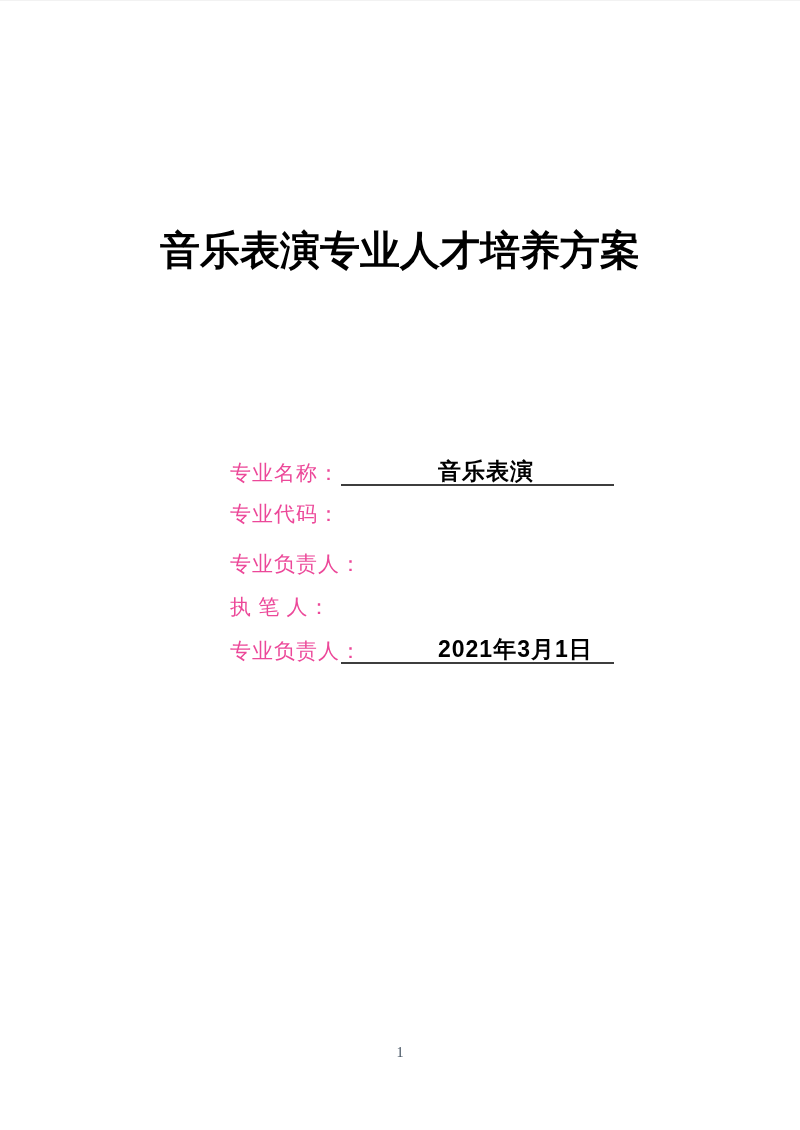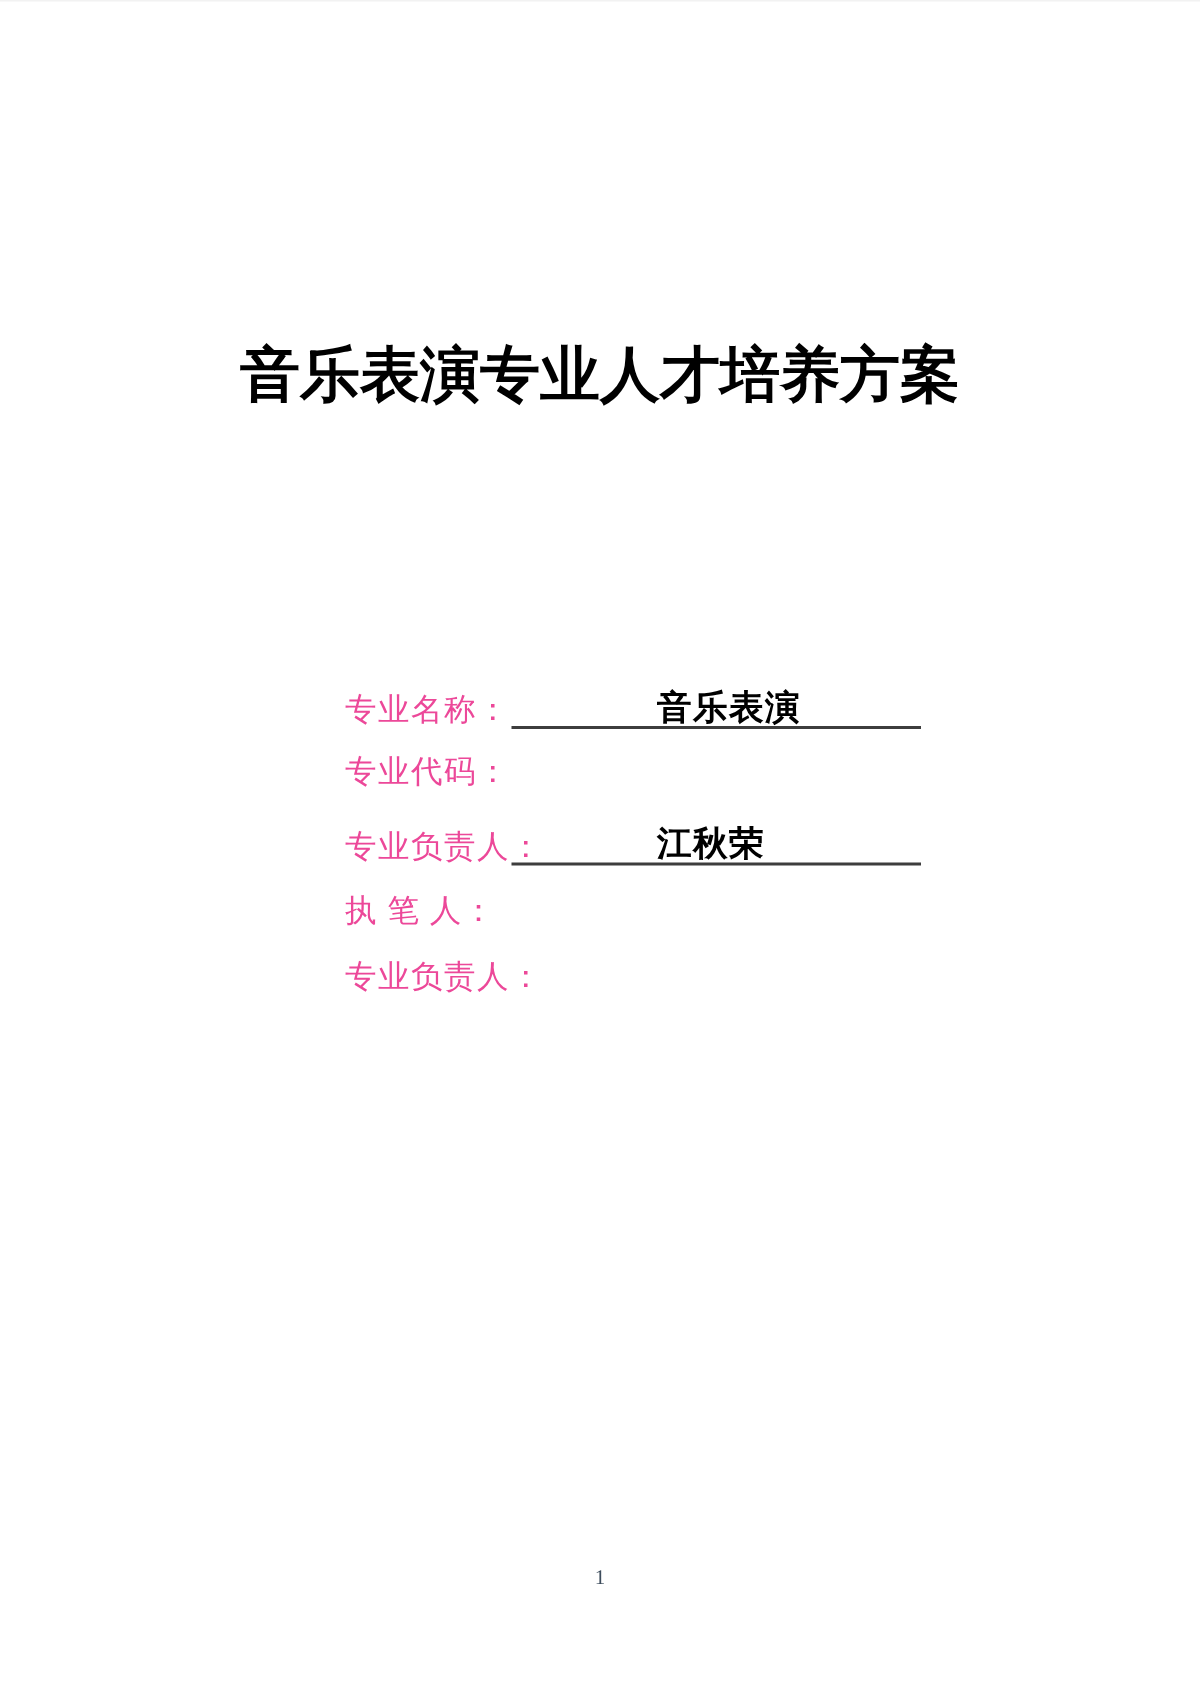--- a/index.html
+++ b/index.html
@@ -105,30 +105,30 @@
         <span class="field-value">音乐表演</span>
       </span>
     </div>
 
     <div class="field-row r1">
       <span class="field-label">专业代码：</span>
     </div>
 
     <div class="field-row r2">
       <span class="field-label">专业负责人：</span>
-      <span class="field-line">
-        <span class="field-value">江秋荣</span>
-      </span>
     </div>
 
     <div class="field-row r3">
       <span class="field-label">执 笔 人：</span>
     </div>
 
     <div class="field-row r4">
       <span class="field-label">专业负责人：</span>
+      <span class="field-line">
+        <span class="field-value">2021年3月1日</span>
+      </span>
     </div>
 
   </div>
 
   <div class="page-number">1</div>
 
 </div>
 
 </body></html>

